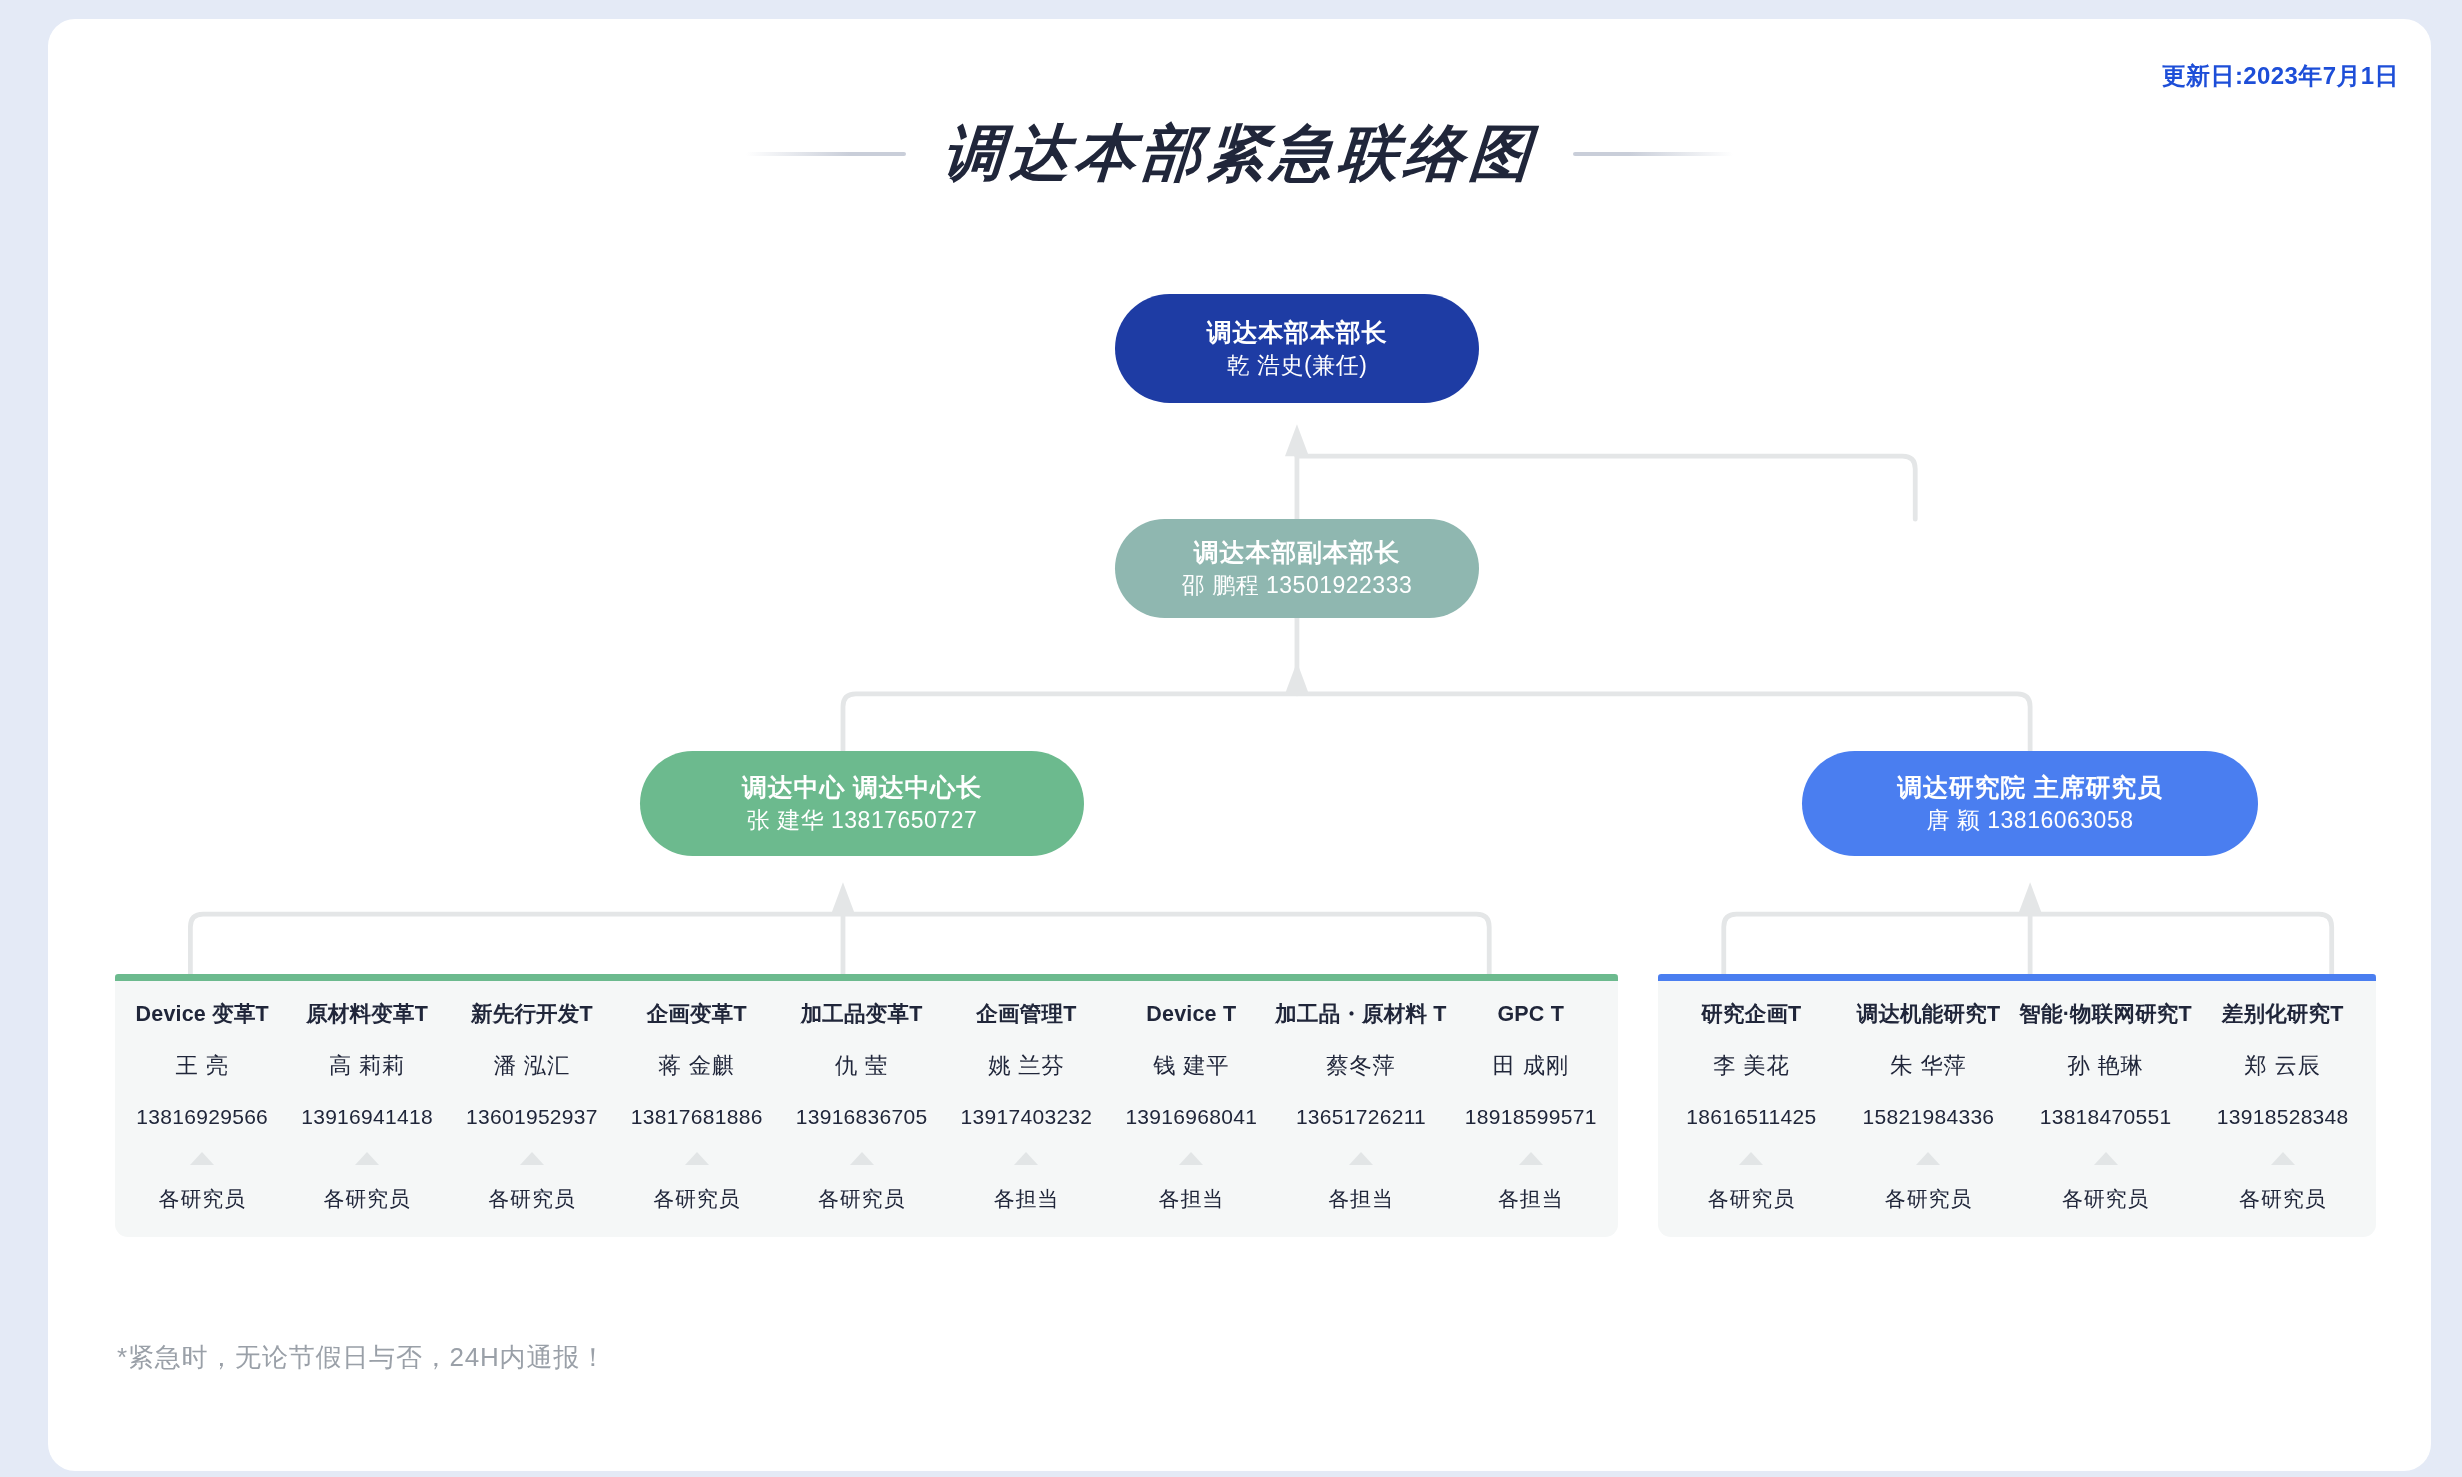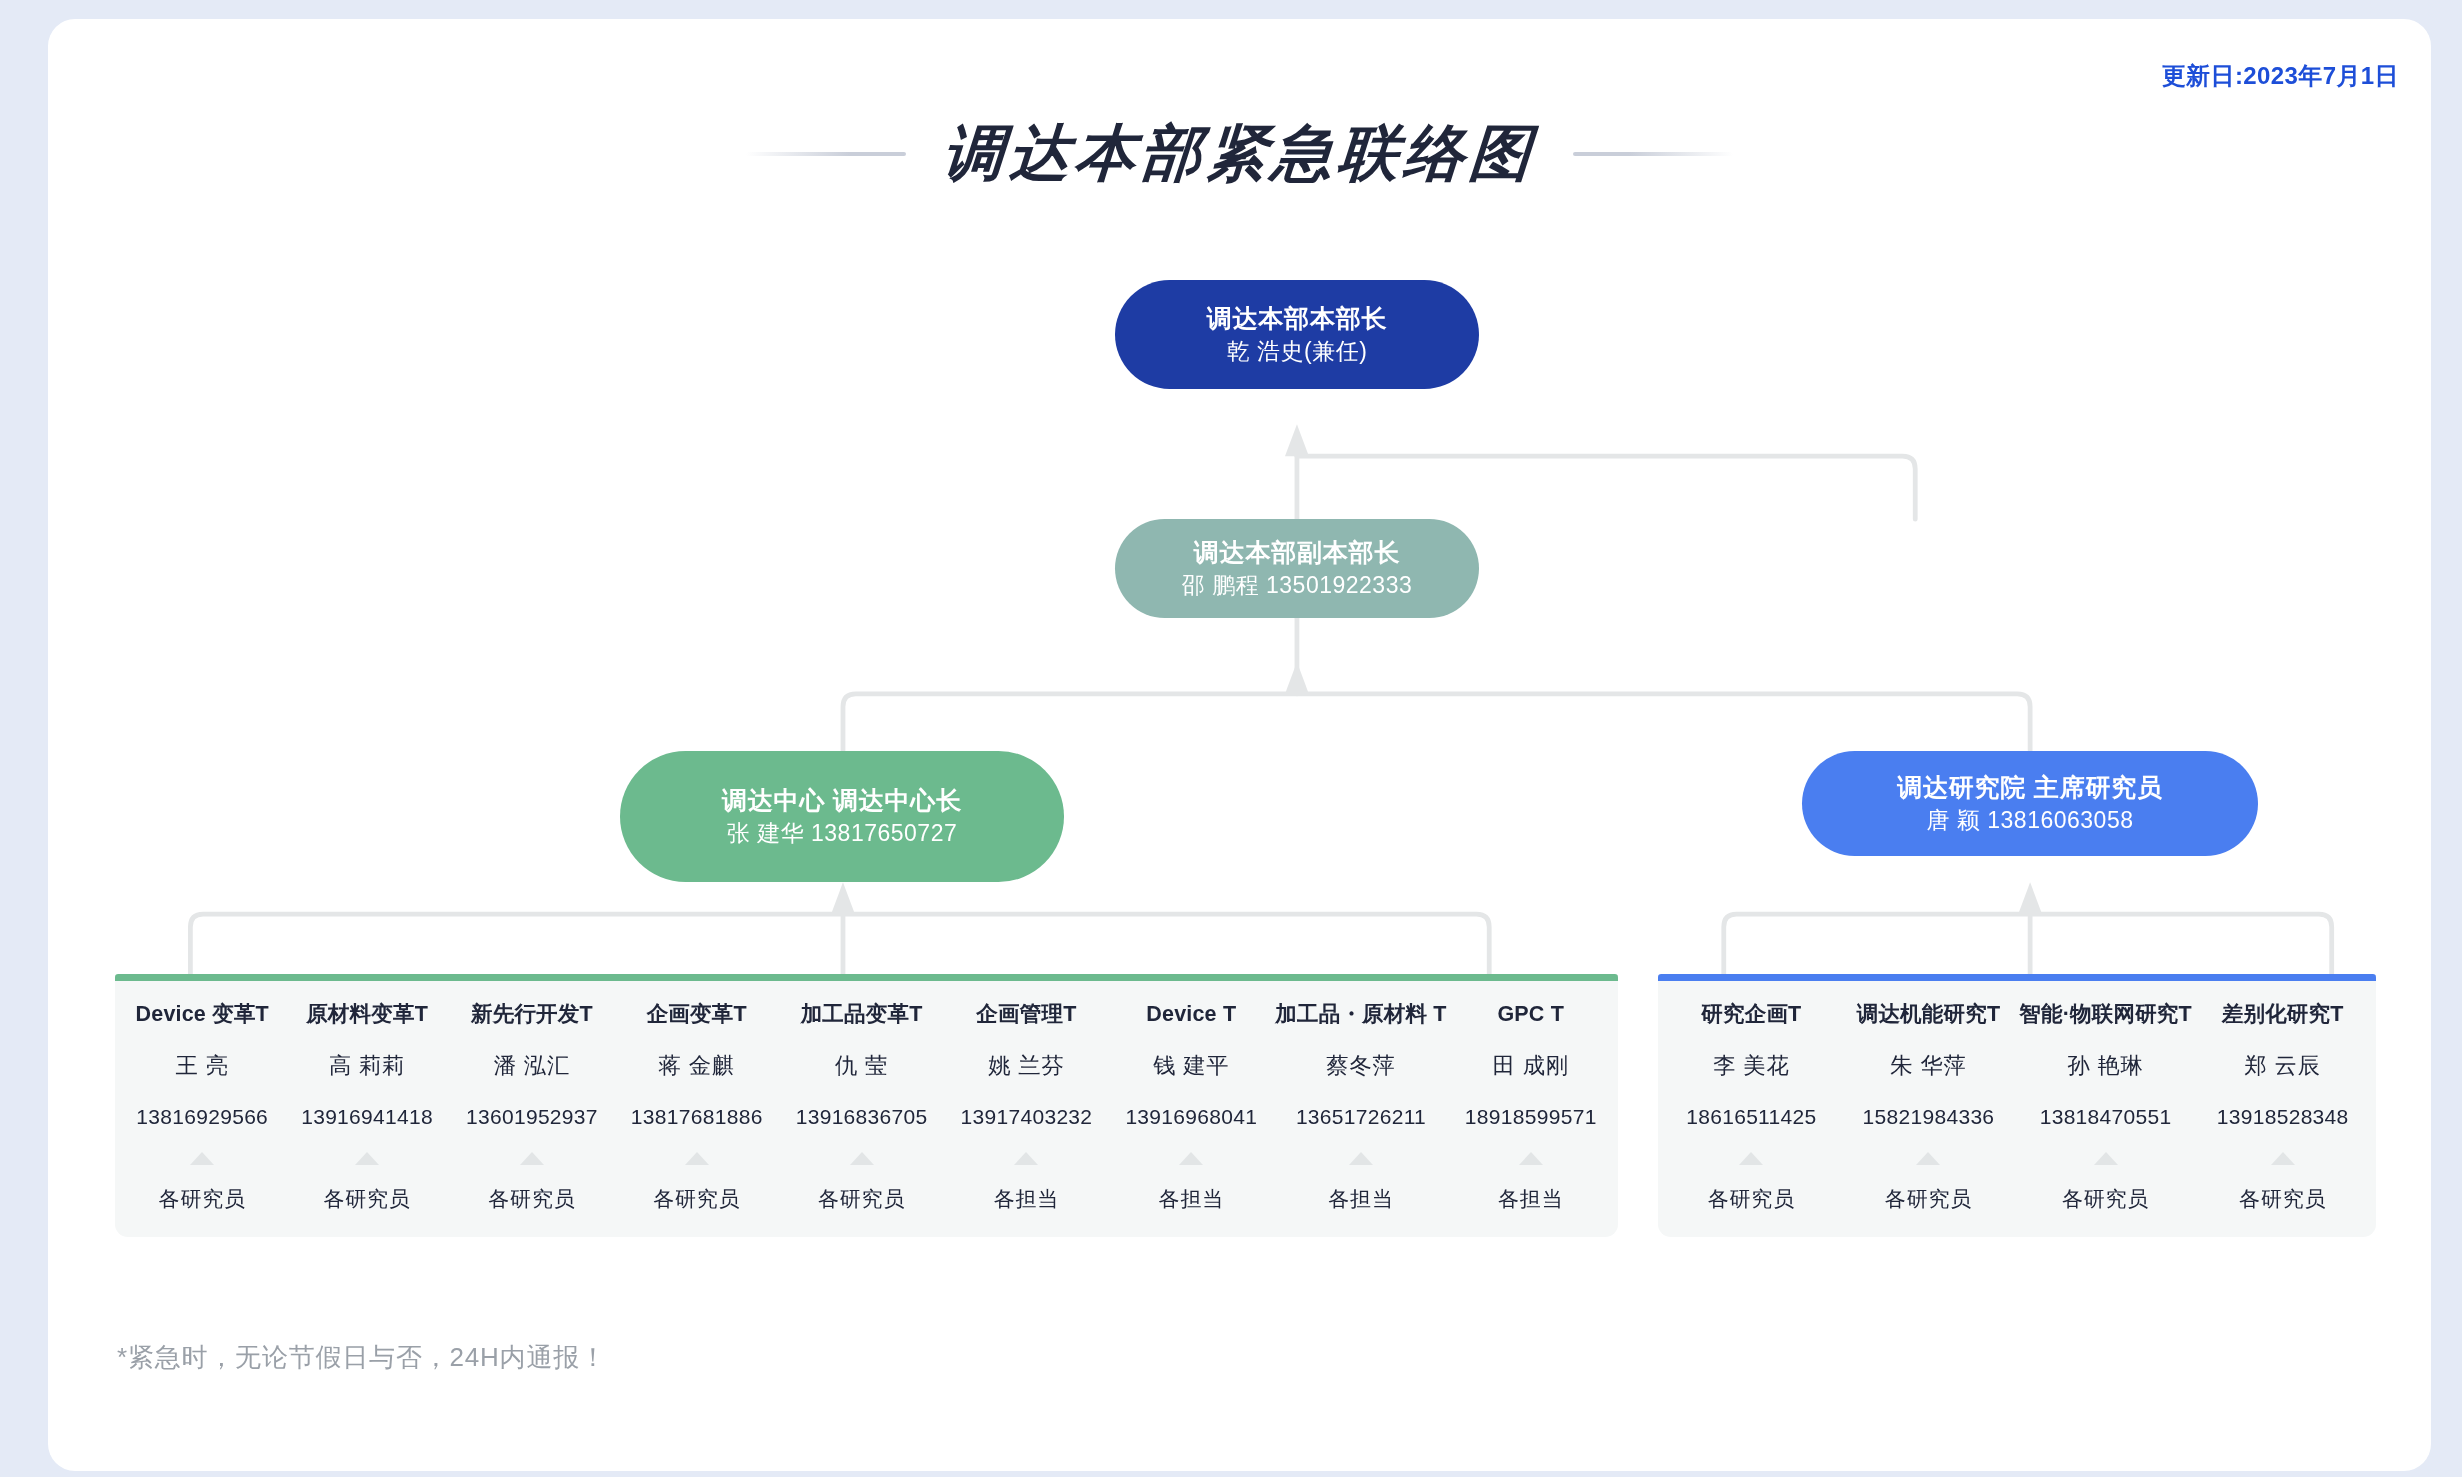--- a/index.html
+++ b/index.html
@@ -50,24 +50,24 @@
     position: absolute;
     display: flex; flex-direction: column;
     align-items: center; justify-content: center;
     border-radius: 797px;
     color: #ffffff;
     text-align: center;
   }
   .node .n-title { font-size: 25px; font-weight: 700; letter-spacing: 0.8px; line-height: 1.22; }
   .node .n-sub   { font-size: 23px; font-weight: 400; letter-spacing: 0.5px; line-height: 1.26; margin-top: 3px; }
 
-  #node-top      { left: 1067px; top: 261px;  width: 364px; height: 109px; background: #1e3ca4; }
+  #node-top      { left: 1067px; top: 275px;  width: 364px; height: 109px; background: #1e3ca4; }
   #node-vice     { left: 1067px; top: 500px;  width: 364px; height: 99px; background: #8fb7b0; }
   #node-asst     { left: 1684px; top: 500px;  width: 367px; height: 99px; background: #8fb7b0; }
-  #node-center   { left: 572px;  top: 732px;  width: 444px; height: 131px; background: #6cba8e; }
+  #node-center   { left: 592px;  top: 732px;  width: 444px; height: 105px; background: #6cba8e; }
   #node-inst     { left: 1754px; top: 732px;  width: 456px; height: 105px; background: #4a7ef0; }
 
   
   #wires { position: absolute; left: 0; top: 0; width: 2383px; height: 1452px; pointer-events: none; }
 
   
   .panel {
     position: absolute;
     background: #f5f7f7;
     border-top: 7.2px solid #6cba8e;

